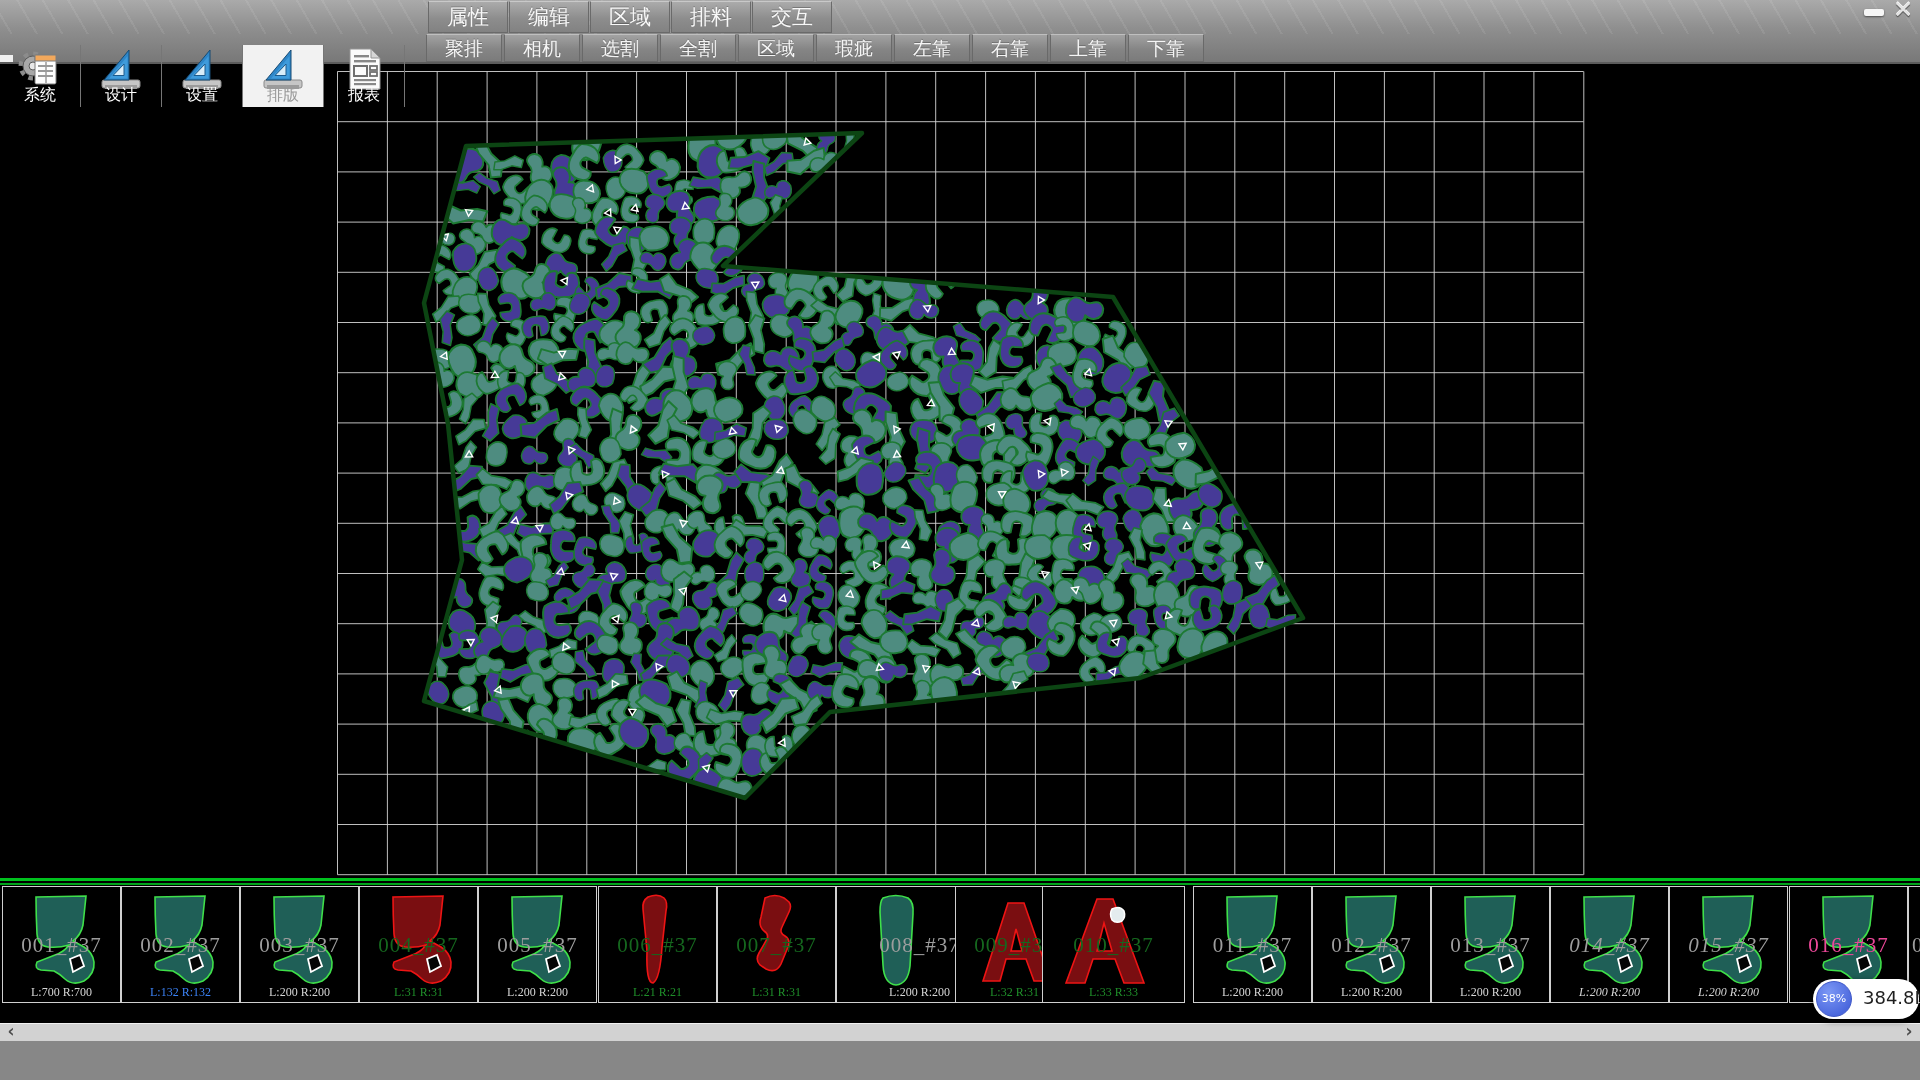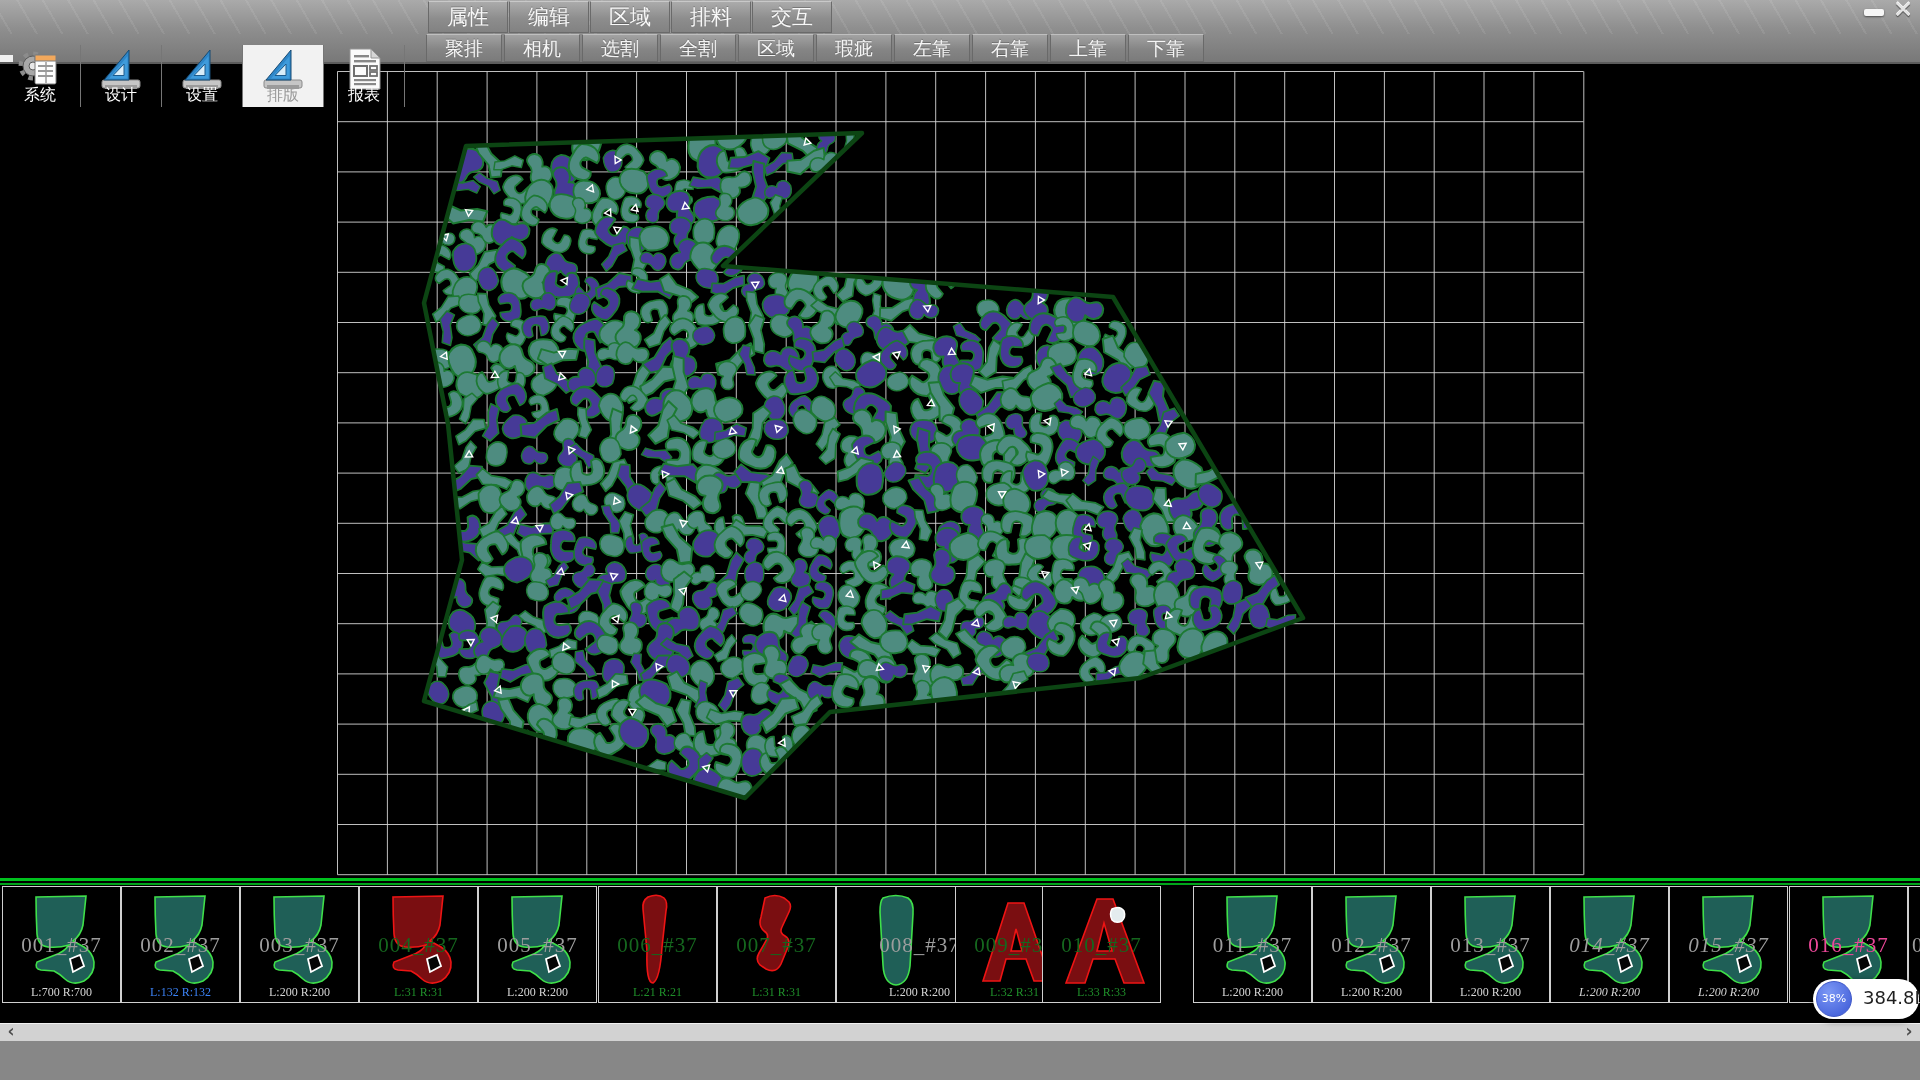--- a/index.html
+++ b/index.html
@@ -954,21 +954,21 @@
           <div class="cid" style="color:#9d9d9d">008_#37</div>
           <div class="clr" style="color:#d6d6d6">L:200 R:200</div>
         </div>
         <div class="cell" style="left: 955px;">
           <svg viewBox="0 0 100 100">
       <path d="M18,90 L43,12 L59,12 L86,90 L69,90 L61,68 L41,68 L35,90 Z M46,60 L57,60 L51,38 Z" fill="#7a0e11" stroke="#ee1414" stroke-width="1.6" fill-rule="evenodd"></path>
           </svg>
           <div class="cid" style="color:#15671e">009_#37</div>
           <div class="clr" style="color:#1f8f2a">L:32 R:31</div>
         </div>
-        <div class="cell" style="left: 1042px;">
+        <div class="cell" style="left: 1042px; padding-left: 24px;">
           <svg viewBox="0 0 100 100">
       <path d="M14,92 L45,8 L61,8 L92,92 L72,92 L63,68 L41,68 L33,92 Z M45,60 L60,60 L52,32 Z" fill="#7a0e11" stroke="#ee1414" stroke-width="1.6" fill-rule="evenodd"></path>
             <path d="M60,18 Q68,14 72,20 Q74,26 70,30 Q64,33 60,29 Q57,23 60,18 Z" fill="#e4ecee" stroke="#ffffff" stroke-width="1.5"></path>
           </svg>
           <div class="cid" style="color:#15671e">010_#37</div>
           <div class="clr" style="color:#1f8f2a">L:33 R:33</div>
         </div>
         <div class="cell" style="left: 1193px;">
           <svg viewBox="0 0 100 100">
       <path d="M24,6 L74,5 L71,34 Q69,44 61,50 L72,56 Q81,62 82,71 Q83,83 72,90 Q61,95 53,88 Q48,83 42,80 L29,79 Q22,78 25,71 L43,64 Q52,61 57,54 Q47,57 36,56 Q26,55 25,43 Q24,24 24,6 Z" fill="#1f5f57" stroke="#3fe04a" stroke-width="1.6" fill-rule="evenodd"></path>

